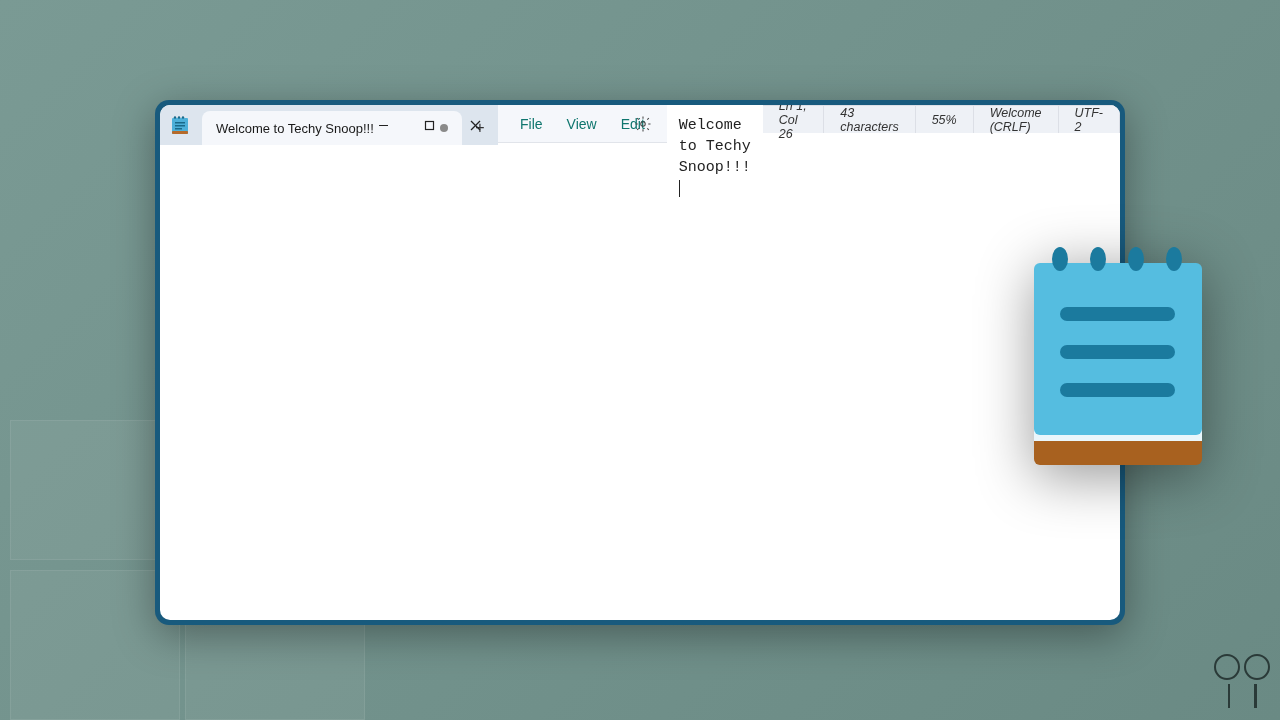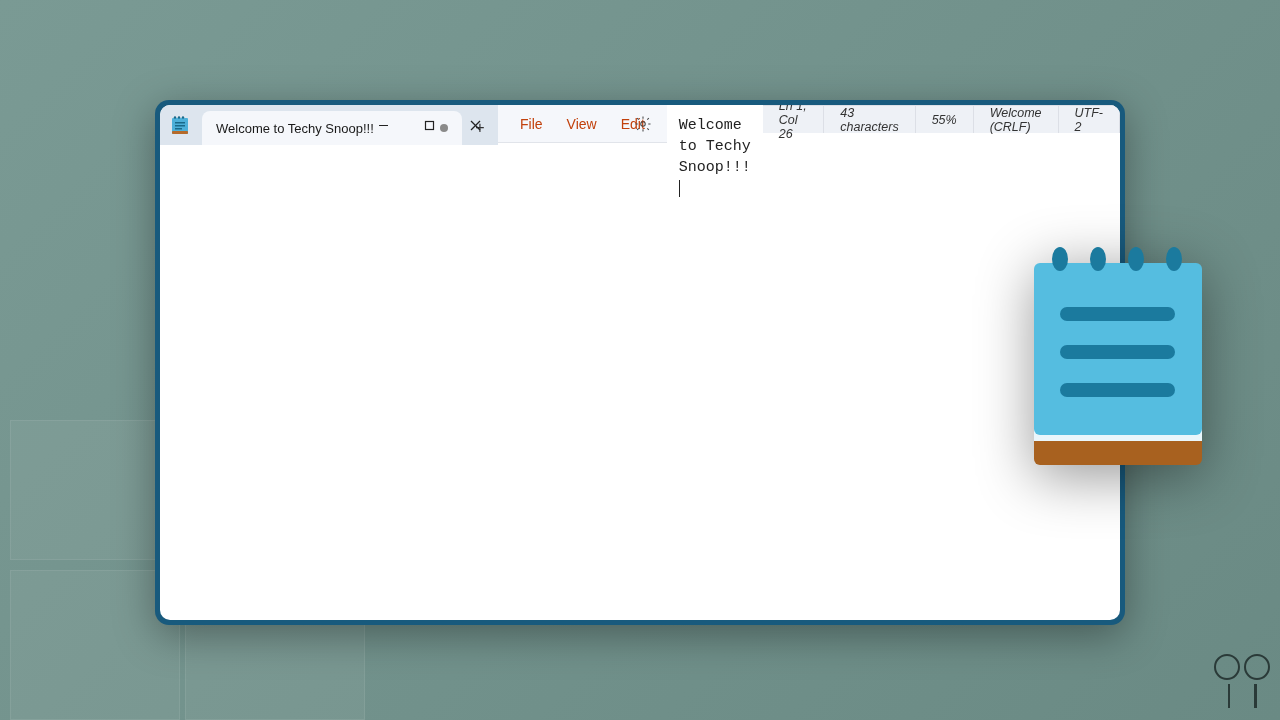--- a/index.html
+++ b/index.html
@@ -110,21 +110,21 @@
     background: #f5f7fb;
     display: flex;
     align-items: center;
     padding: 0 10px;
     border-bottom: 1px solid #e1e4ea;
     position: relative;
   }
   .menu-item {
     padding: 6px 12px;
     font-size: 14px;
-    color: #c2410c;
+    color: #0f766e;
     cursor: pointer;
     border-radius: 4px;
   }
   .settings-btn {
     position: absolute;
     right: 10px;
     top: 50%;
     transform: translateY(-50%);
     width: 28px; height: 28px;
     display: flex; align-items: center; justify-content: center;

